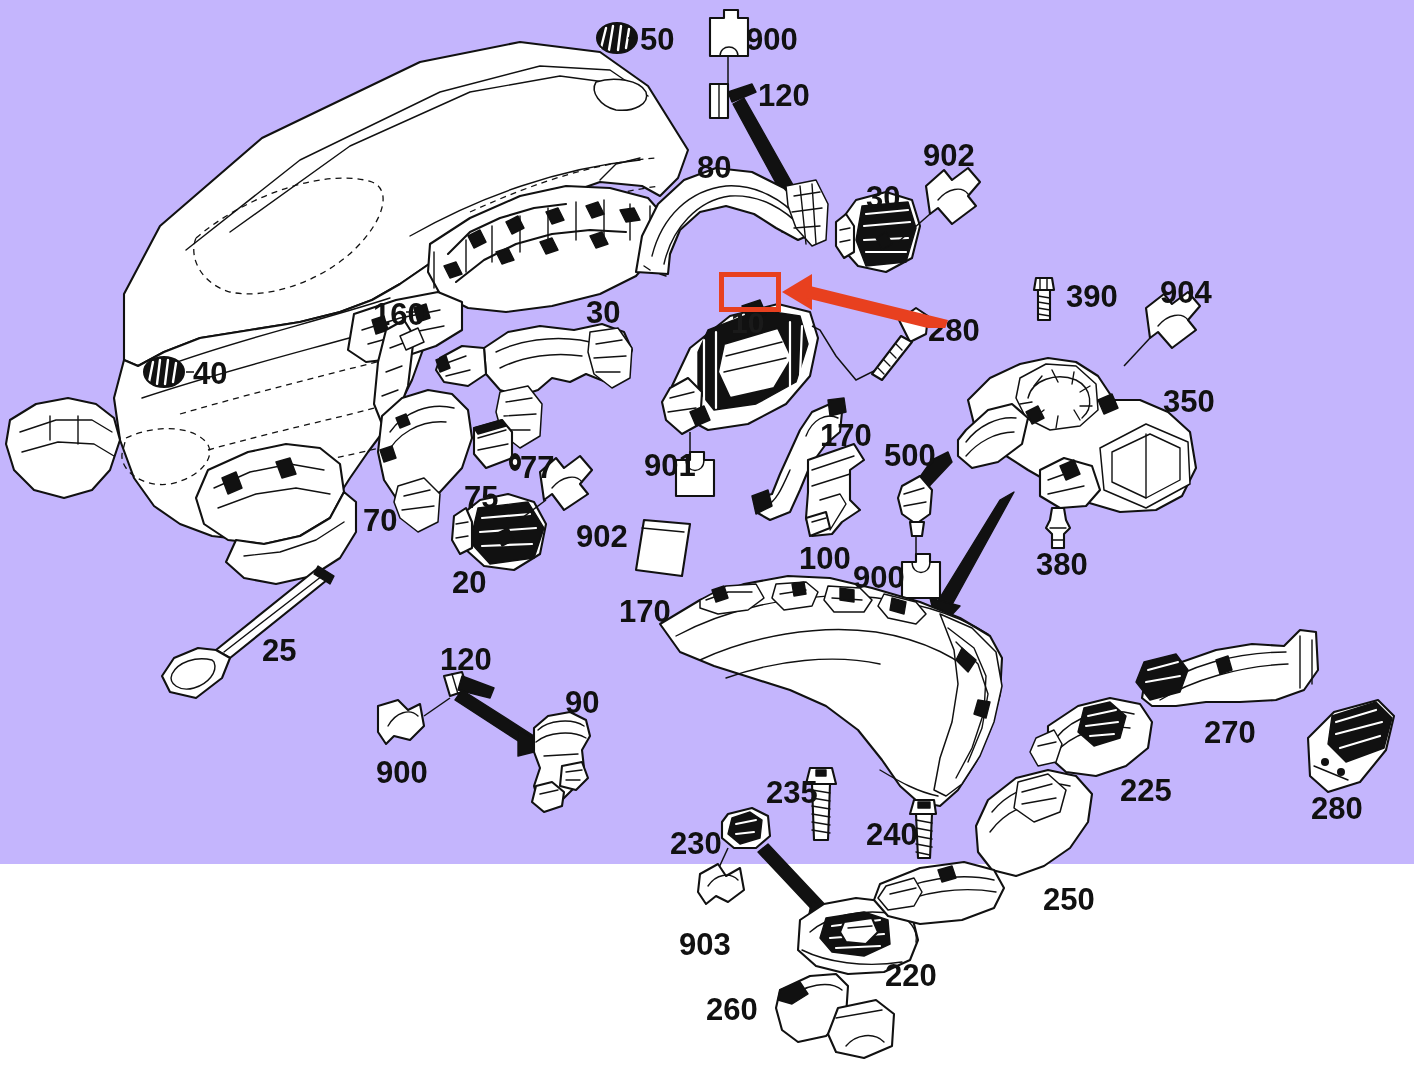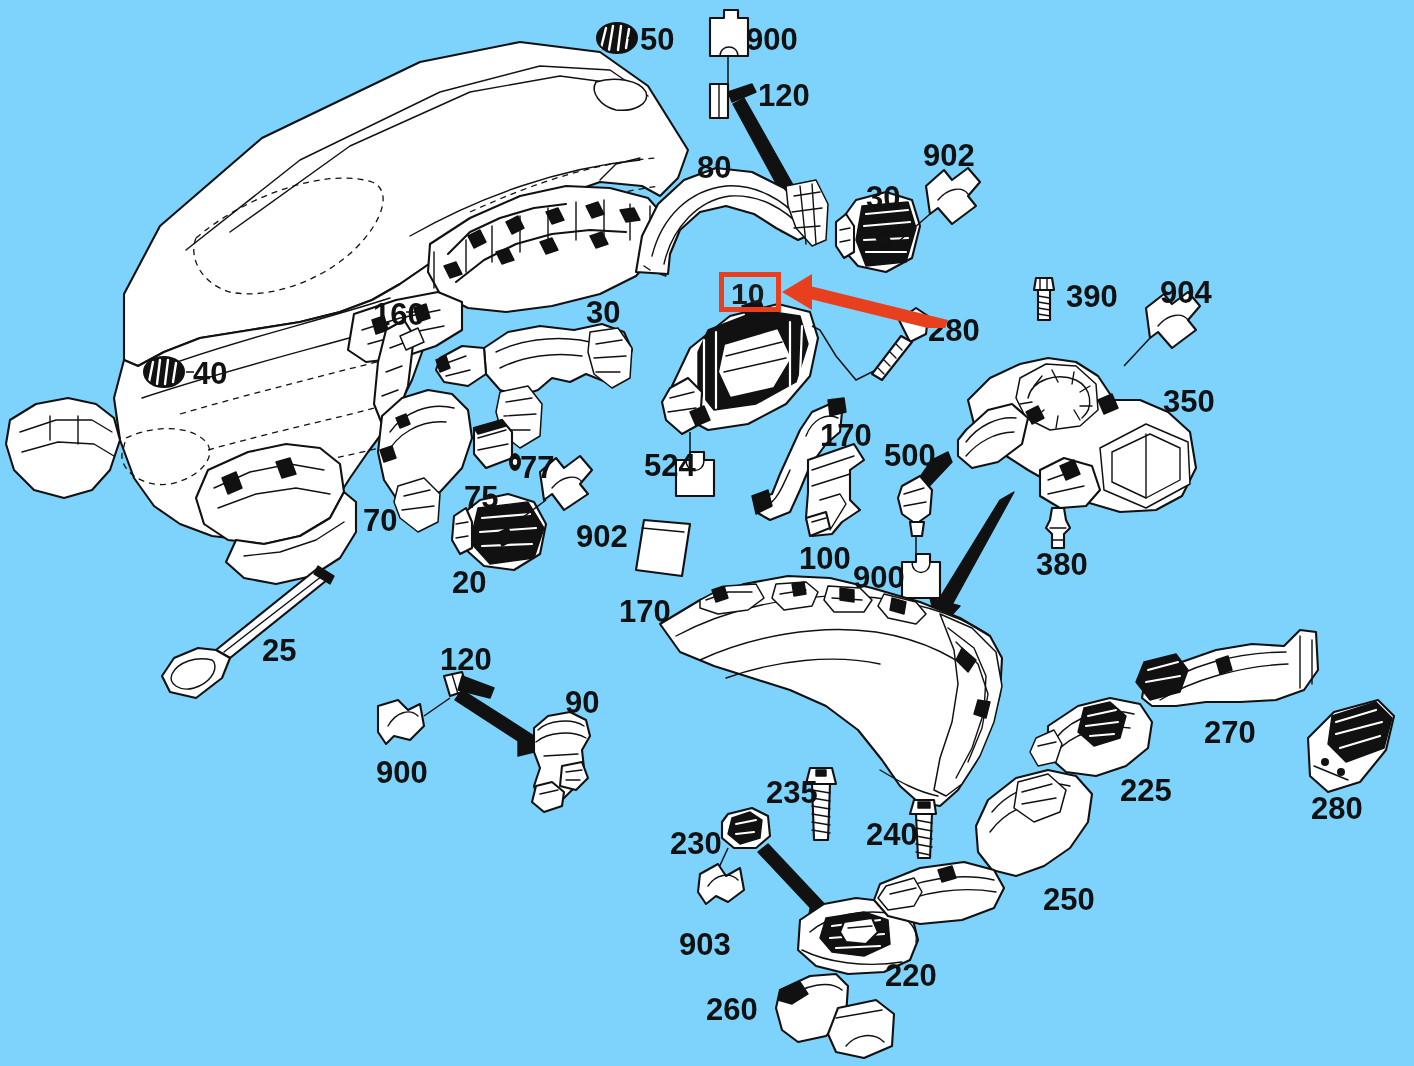--- a/index.html
+++ b/index.html
@@ -1,21 +1,21 @@
 <!DOCTYPE html>
 <html><head>
 <meta charset="utf-8">
 <title>Exploded Parts Diagram</title>
 <style>
   html,body{margin:0;padding:0;background:#ffffff;}
   body{
     font-family:"Liberation Sans", sans-serif;
     width:1414px;height:1066px;overflow:hidden;position:relative;
   }
-  #stage{position:absolute;left:0;top:0;width:1414px;height:1066px;background:#7dd3fc;}
+  #stage{position:absolute;left:0;top:0;width:1414px;height:864px;background:#c4b5fd;}
   #art{position:absolute;left:0;top:0;width:1414px;height:1066px;}
   .callout{
     position:absolute;
     font-family:"Liberation Sans", sans-serif;
     font-weight:bold;
     color:#111111;
     font-size:31px;
     line-height:1;
     letter-spacing:0px;
     white-space:nowrap;
@@ -27,20 +27,21 @@
     box-sizing:border-box;
     background:transparent;
   }
   .hl-label{
     position:absolute;
     font-family:"Liberation Sans", sans-serif;
     font-weight:bold;
     font-size:30px;
     color:#1a1a1a;
     white-space:nowrap;
+    margin-top:29px;
   }
   #redarrow{position:absolute;left:760px;top:268px;width:190px;height:60px;}
 </style>
 </head>
 <body>
 
 <div id="stage">
 
   <svg id="art" viewBox="0 0 1414 1066" xmlns="http://www.w3.org/2000/svg">
     <defs>
@@ -572,21 +573,21 @@
   <div class="callout" style="left:866px;top:182px">30</div>
   <div class="callout" style="left:1066px;top:281px">390</div>
   <div class="callout" style="left:1160px;top:277px">904</div>
   <div class="callout" style="left:928px;top:315px">280</div>
   <div class="callout" style="left:373px;top:299px">160</div>
   <div class="callout" style="left:586px;top:297px">30</div>
   <div class="callout" style="left:1163px;top:386px">350</div>
   <div class="callout" style="left:193px;top:358px">40</div>
   <div class="callout" style="left:820px;top:420px">170</div>
   <div class="callout" style="left:884px;top:440px">500</div>
-  <div class="callout" style="left:644px;top:450px">524</div>
+  <div class="callout" style="left:644px;top:450px">901</div>
   <div class="callout" style="left:520px;top:452px">77</div>
   <div class="callout" style="left:464px;top:482px">75</div>
   <div class="callout" style="left:363px;top:505px">70</div>
   <div class="callout" style="left:576px;top:521px">902</div>
   <div class="callout" style="left:799px;top:543px">100</div>
   <div class="callout" style="left:853px;top:562px">900</div>
   <div class="callout" style="left:1036px;top:549px">380</div>
   <div class="callout" style="left:452px;top:567px">20</div>
   <div class="callout" style="left:619px;top:596px">170</div>
   <div class="callout" style="left:262px;top:635px">25</div>

